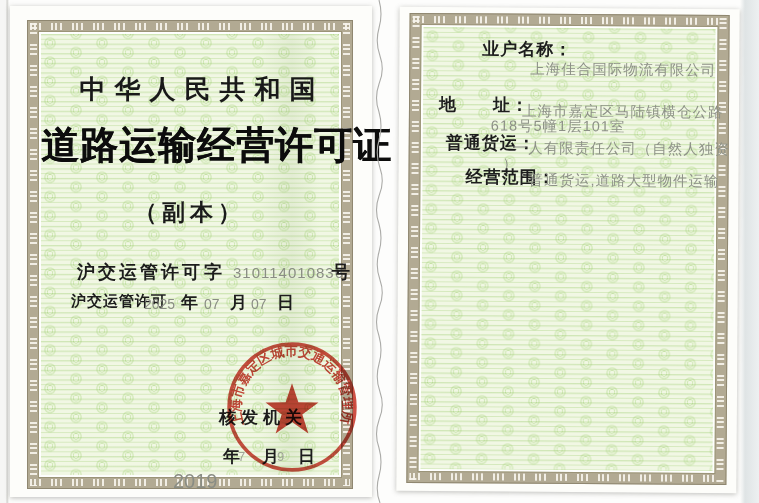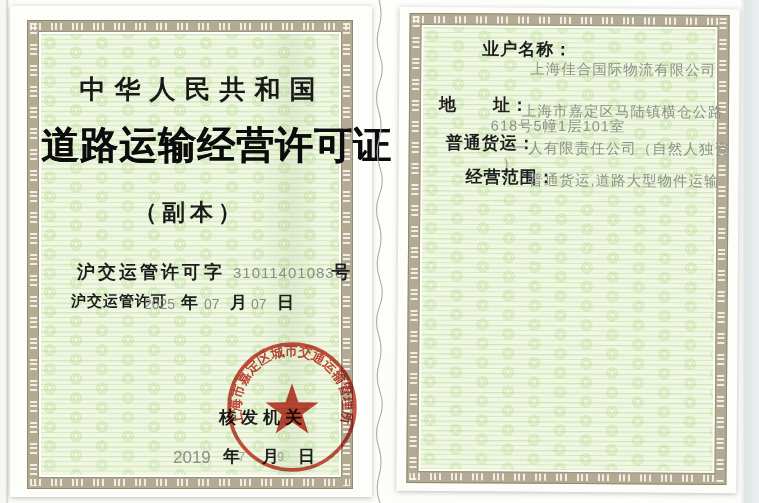--- a/index.html
+++ b/index.html
@@ -137,21 +137,21 @@
         <span class="abs lbl form-m" style="left:140px; top:257px;">年</span>
         <span class="abs gray" style="left:163px; top:262px; font-size:14px;">07</span>
         <span class="abs lbl form-m" style="left:189px; top:257px;">月</span>
         <span class="abs gray" style="left:210px; top:262px; font-size:14px;">07</span>
         <span class="abs lbl form-m" style="left:236px; top:257px;">日</span>
       </div>
 
       <div class="abs lbl" style="left:178px; top:372px; font-size:17px; letter-spacing:5px;">核发机关</div>
 
       <div>
-        <span class="abs gray" style="left:132px; top:414px; font-size:17px;">2019</span>
+        <span class="abs gray" style="left:132px; top:436px; font-size:20px;">2019</span>
         <span class="abs lbl form-m" style="left:182px; top:411px;">年</span>
         <span class="abs gray" style="left:197px; top:415px; font-size:13px; opacity:.75;">7</span>
         <span class="abs lbl form-m" style="left:221px; top:411px;">月</span>
         <span class="abs gray" style="left:236px; top:415px; font-size:13px; opacity:.75;">9</span>
         <span class="abs lbl form-m" style="left:257px; top:411px;">日</span>
       </div>
 
       <svg class="seal" viewBox="0 0 132 132">
         <circle cx="66" cy="66" r="61" fill="none" stroke="#c8382b" stroke-width="3.6" opacity=".95"></circle>
         <path id="sealArc" d="M 19 83 A 50 50 0 1 1 113 83" fill="none"></path>

